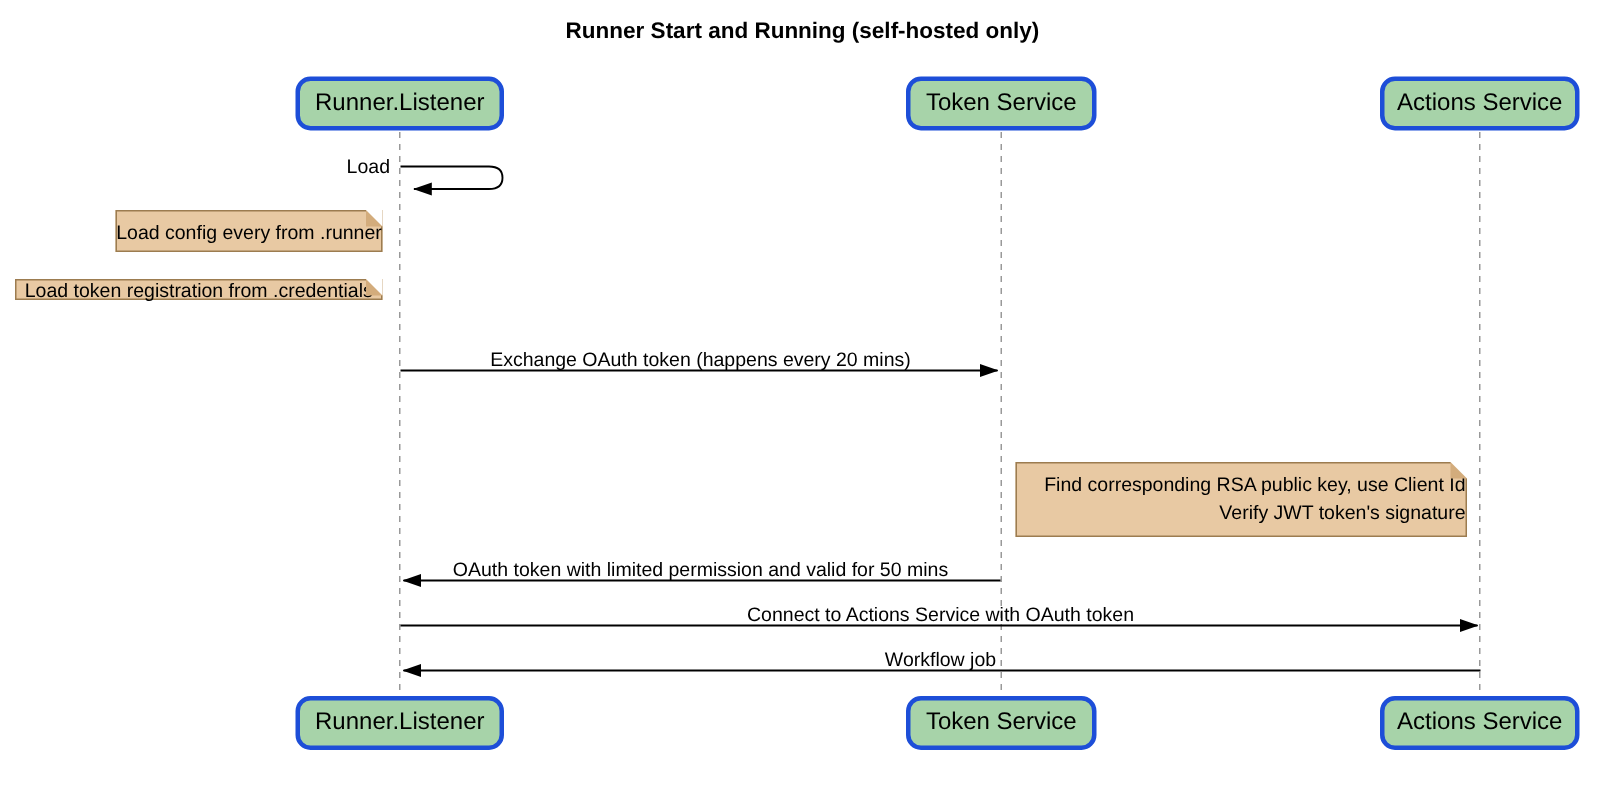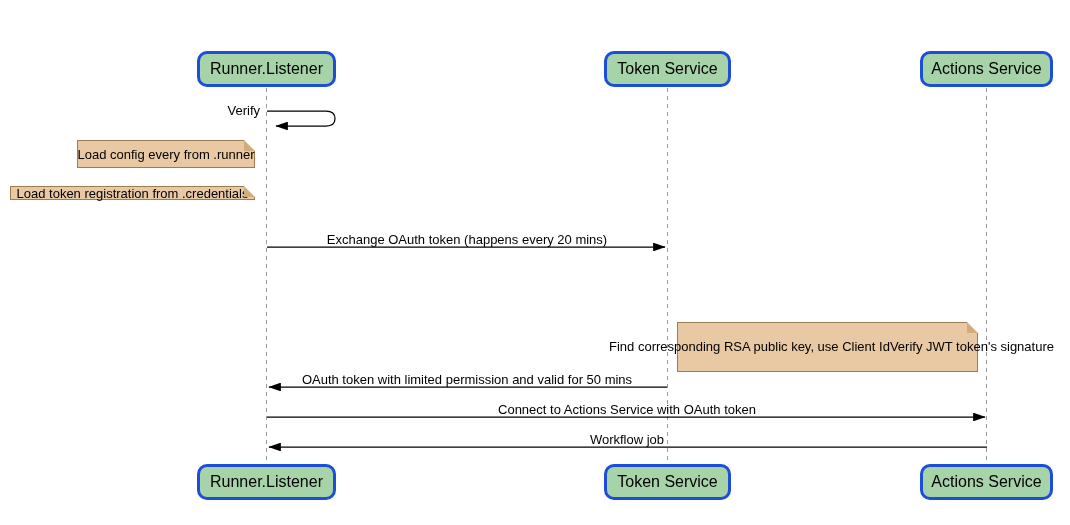--- a/index.html
+++ b/index.html
@@ -40,27 +40,26 @@
     position: absolute;
     background: var(--note-fill, #E8C9A3);
     border: 1px solid var(--note-border, #9C7C50);
     box-sizing: border-box;
     font-size: 13px;
     display: flex; align-items: center; justify-content: center;
     text-align: center;
     white-space: nowrap;
   }
   .note.multiline {
-    flex-direction: row;
-    align-items: center;
+    flex-direction: column;
+    align-items: flex-end;
     justify-content: center;
     text-align: left;
     padding-left: 8px;
     line-height: 1.45;
-    margin-top: 14px;
   }
   .note::before {
     content: "";
     position: absolute; top: -1px; right: -1px;
     width: 0; height: 0;
     border-style: solid;
     border-width: 0 11px 11px 0;
     border-color: #ffffff #ffffff #d3ac7c #d3ac7c;
   }
 </style>
@@ -80,26 +79,27 @@
     <line class="lifeline" x1="667.5" y1="88" x2="667.5" y2="464"></line>
     <line class="lifeline" x1="986.5" y1="88" x2="986.5" y2="464"></line>
 
     <path class="msg-line" d="M267,111 L326,111 Q335,111 335,118.5 Q335,126 326,126 L276,126" marker-end="url(#arrowhead)"></path>
     <line class="msg-line" x1="267" y1="247" x2="665" y2="247" marker-end="url(#arrowhead)"></line>
     <line class="msg-line" x1="667" y1="387" x2="269" y2="387" marker-end="url(#arrowhead)"></line>
     <line class="msg-line" x1="267" y1="417" x2="985" y2="417" marker-end="url(#arrowhead)"></line>
     <line class="msg-line" x1="987" y1="447" x2="269" y2="447" marker-end="url(#arrowhead)"></line>
   </svg>
 
+  <div class="title">Runner Start and Running (self-hosted only)</div>
 
   <div class="participant" style="left:197px; top:51px; width:139px;">Runner.Listener</div>
   <div class="participant" style="left:604px; top:51px; width:127px;">Token Service</div>
   <div class="participant" style="left:920px; top:51px; width:133px;">Actions Service</div>
 
-  <div class="msg-label right" style="left:160px; top:103px; width:100px;">Verify</div>
+  <div class="msg-label right" style="left:160px; top:103px; width:100px;">Load</div>
   <div class="msg-label" style="left:267px; top:232px; width:400px;">Exchange OAuth token (happens every 20 mins)</div>
   <div class="msg-label" style="left:267px; top:372px; width:400px;">OAuth token with limited permission and valid for 50 mins</div>
   <div class="msg-label" style="left:267px; top:402px; width:720px;">Connect to Actions Service with OAuth token</div>
   <div class="msg-label" style="left:267px; top:432px; width:720px;">Workflow job</div>
 
   <div class="note" style="left:77px; top:140px; width:178px; height:28px;">Load config every from .runner</div>
   <div class="note" style="left:10px; top:186px; width:245px; height:14px;">Load token registration from .credentials</div>
   <div class="note multiline" style="left:677px; top:308px; width:301px; height:50px;">
     <span>Find corresponding RSA public key, use Client Id</span>
     <span>Verify JWT token's signature</span>

